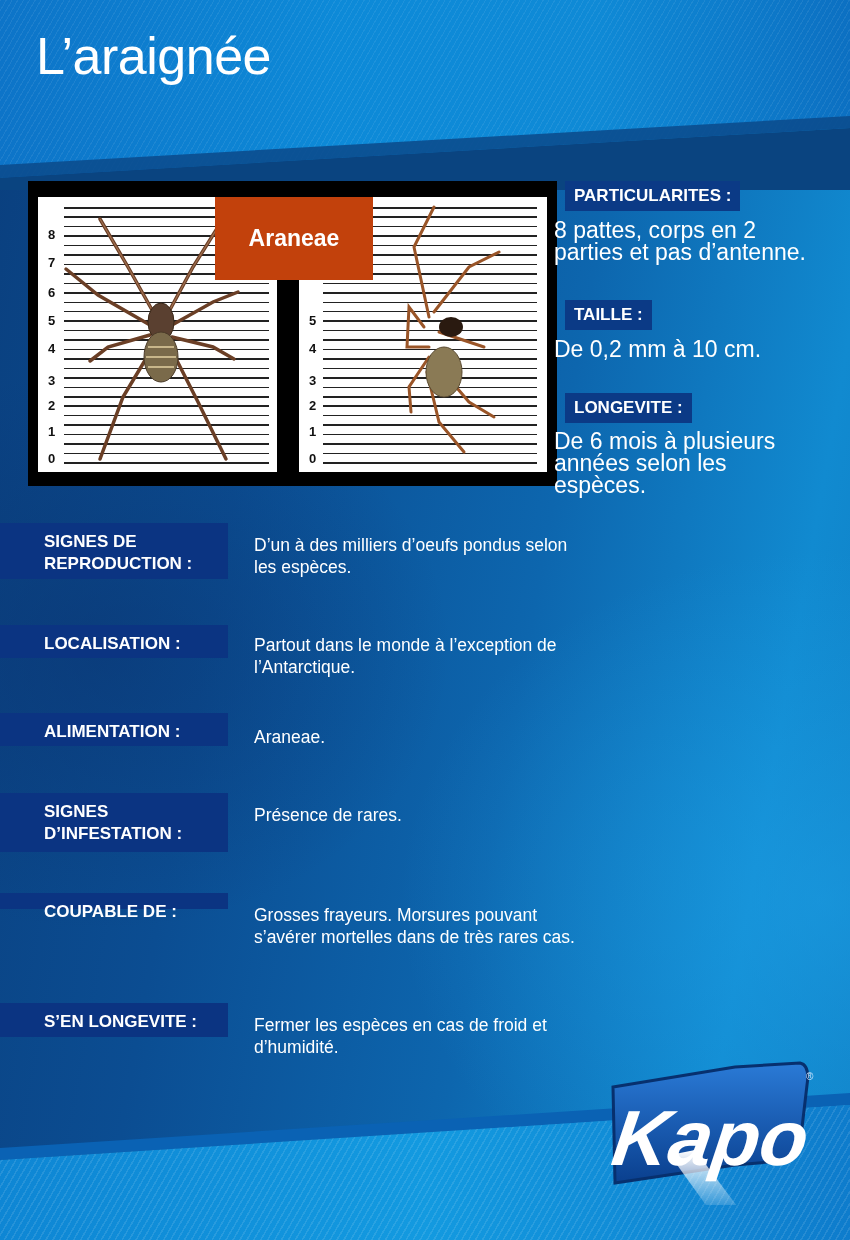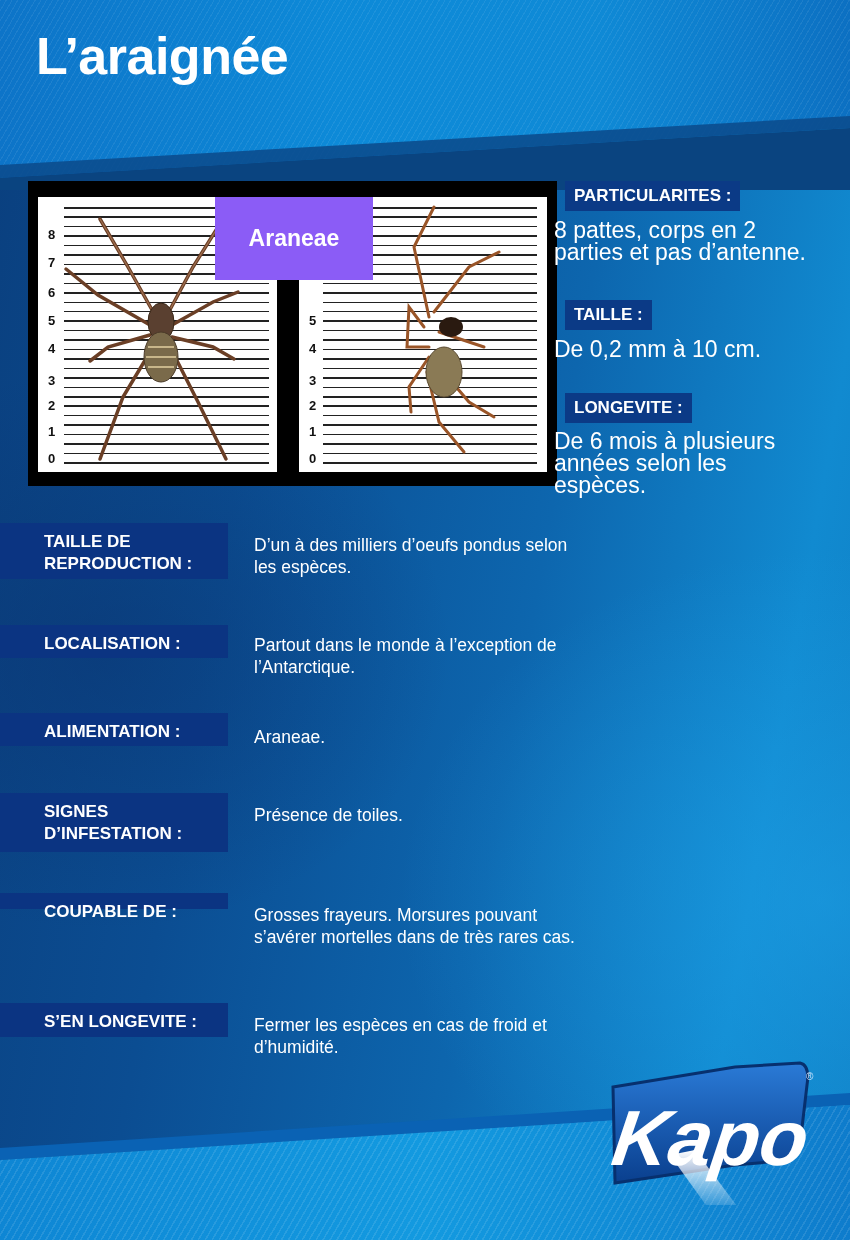--- a/index.html
+++ b/index.html
@@ -29,21 +29,21 @@
     clip-path: polygon(0 165px, 850px 116px, 850px 128px, 0 178px);
     opacity:0.9;
   }
   .header-dark {
     position:absolute; left:0; top:0; width:850px; height:190px;
     background:#0a4480;
     clip-path: polygon(0 178px, 850px 128px, 850px 190px, 0 190px);
   }
   .title {
     position:absolute; left:36px; top:26px;
-    font-size:52px; font-weight:bold; letter-spacing:-0.5px;
+    font-size:52px; font-weight:normal; letter-spacing:-0.5px;
     color:#fff;
   }
 
   
   .photo {
     position:absolute; left:28px; top:181px; width:529px; height:305px;
     background:#000;
   }
   .board {
     position:absolute; top:16px; height:275px; background:#fff; overflow:hidden;
@@ -55,21 +55,21 @@
     background: repeating-linear-gradient(180deg, #222 0 1.5px, transparent 1.5px 9.45px);
   }
   .board.right .lines { left:24px; right:10px; }
   .tick {
     position:absolute; left:10px; font-size:13px; font-weight:bold; color:#111;
     background:#fff; padding-right:2px; line-height:13px;
   }
   .board.right .tick { left:10px; }
   .label-black {
     position:absolute; left:187px; top:16px; width:158px; height:83px;
-    background:#8b5cf6; color:#fff; font-weight:bold; font-size:23px;
+    background:#c2410c; color:#fff; font-weight:bold; font-size:23px;
     display:flex; align-items:center; justify-content:center;
   }
   .spider { position:absolute; }
 
   
   .info-label {
     position:absolute; left:565px; height:30px;
     background:#0b3a86; color:#fff; font-weight:bold; font-size:17px;
     padding:5px 9px 0 9px; white-space:nowrap;
   }
@@ -179,40 +179,40 @@
 <div class="info-label" style="top:181px">PARTICULARITES :</div>
 <div class="info-value" style="top:219px">8 pattes, corps en 2 parties et pas d’antenne.</div>
 
 <div class="info-label" style="top:300px">TAILLE :</div>
 <div class="info-value" style="top:338px">De 0,2 mm à 10 cm.</div>
 
 <div class="info-label" style="top:393px">LONGEVITE :</div>
 <div class="info-value" style="top:430px">De 6 mois à plusieurs années selon les espèces.</div>
 
 <div class="row-label" style="top:523px; height:56px">
-  <div>TAILLE DE</div>
+  <div>SIGNES DE</div>
   <div>REPRODUCTION :</div>
 </div>
 <div class="row-value" style="top:526px">D’un à des milliers d’oeufs pondus selon les espèces.</div>
 
 <div class="row-label" style="top:625px; height:33px">
   <div>LOCALISATION :</div>
 </div>
 <div class="row-value" style="top:626px">Partout dans le monde à l’exception de l’Antarctique.</div>
 
 <div class="row-label" style="top:713px; height:33px">
   <div>ALIMENTATION :</div>
 </div>
 <div class="row-value" style="top:718px">Araneae.</div>
 
 <div class="row-label" style="top:793px; height:59px">
   <div>SIGNES</div>
   <div>D’INFESTATION :</div>
 </div>
-<div class="row-value" style="top:796px">Présence de toiles.</div>
+<div class="row-value" style="top:796px">Présence de rares.</div>
 
 <div class="row-label" style="top:893px; height:16px">
   <div>COUPABLE DE :</div>
 </div>
 <div class="row-value" style="top:896px; width:335px">Grosses frayeurs. Morsures pouvant s’avérer mortelles dans de très rares cas.</div>
 
 <div class="row-label" style="top:1003px; height:34px">
   <div>S’EN LONGEVITE :</div>
 </div>
 <div class="row-value" style="top:1006px; width:300px">Fermer les espèces en cas de froid et d’humidité.</div>

